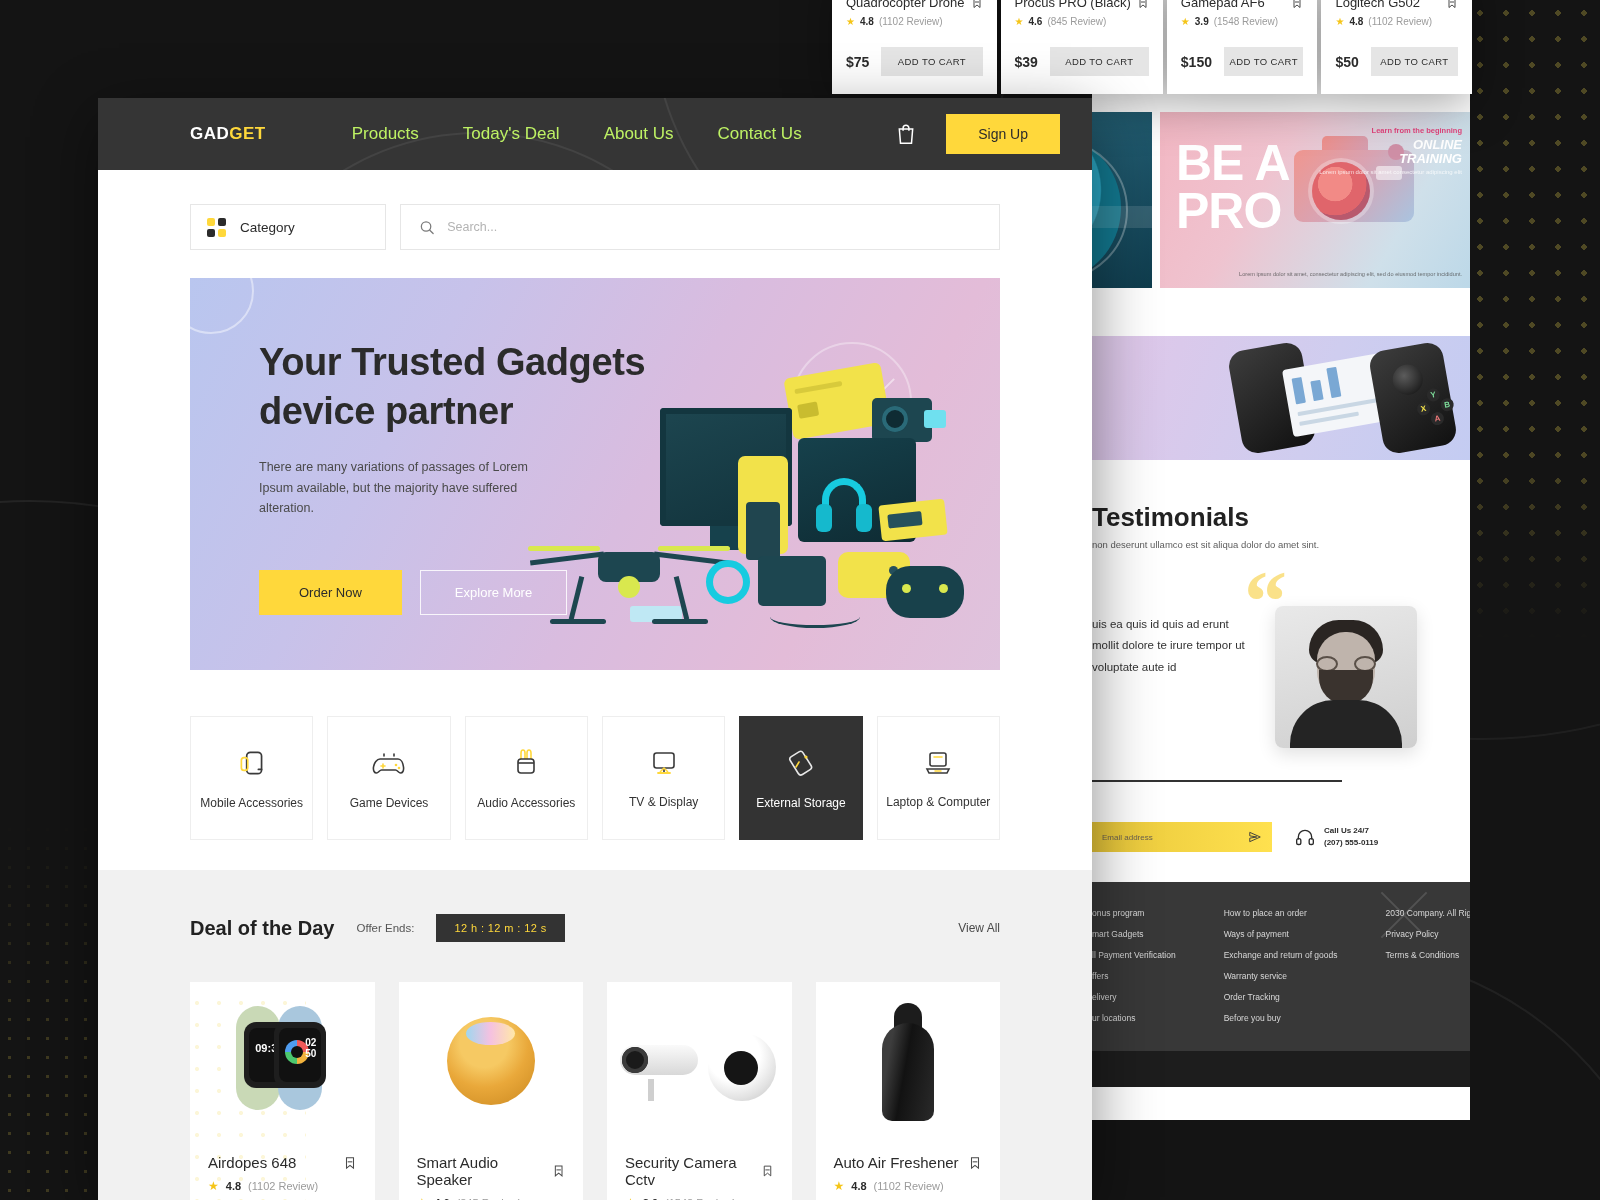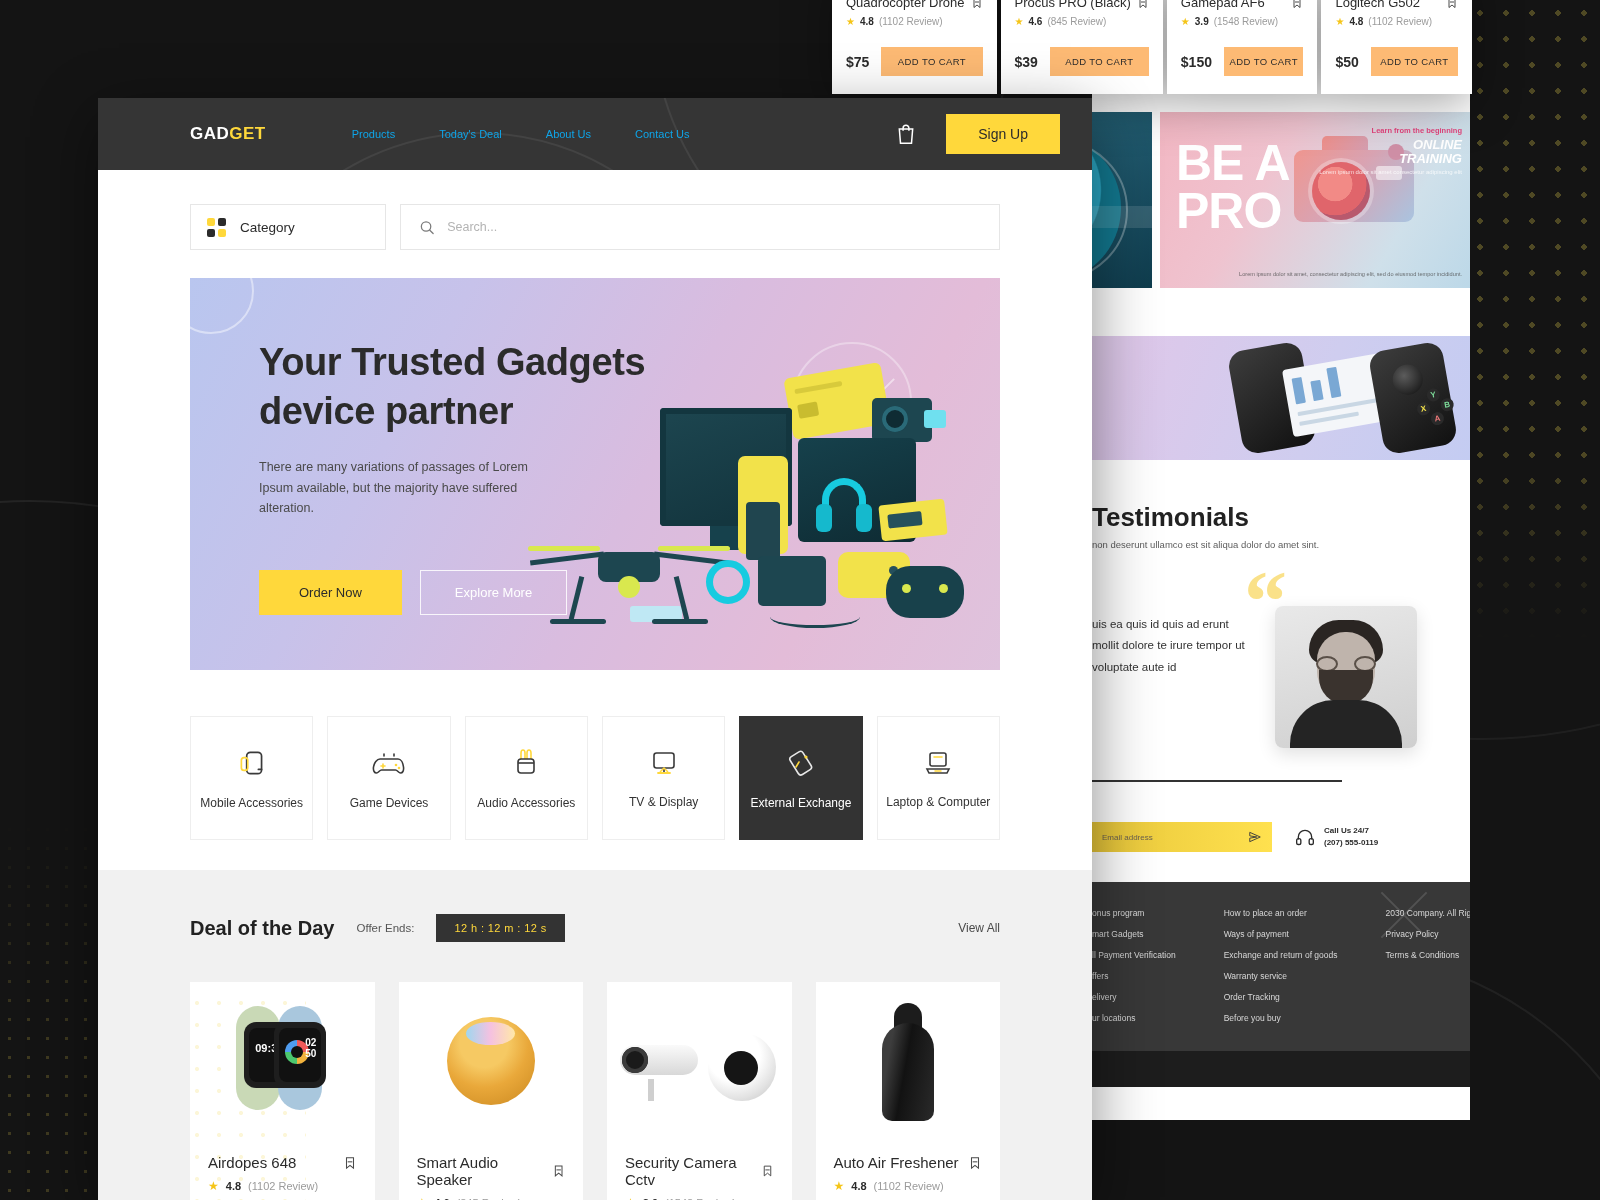--- a/index.html
+++ b/index.html
@@ -61,21 +61,21 @@
   }
   .mini-top { display: flex; align-items: flex-start; justify-content: space-between; gap: 6px; }
   .mini-title { font-size: 13px; color: #2b2b2b; line-height: 1.1; white-space: nowrap; }
   .mini-rating { display: flex; align-items: center; gap: 5px; margin-top: 6px; font-size: 10px; }
   .mini-rating .star { color: #f5c518; font-size: 10px; }
   .mini-rating .val { color: #2b2b2b; font-weight: bold; }
   .mini-rating .cnt { color: #9b9b9b; }
   .mini-bottom { display: flex; align-items: center; gap: 12px; margin-top: 20px; }
   .mini-price { font-size: 14px; font-weight: bold; color: #2b2b2b; }
   .mini-cart {
-    flex: 1; background: #fdba74; color: #2b2b2b; border: none;
+    flex: 1; background: #e5e5e5; color: #2b2b2b; border: none;
     font-size: 9.5px; letter-spacing: .4px; padding: 9px 4px; cursor: pointer;
     font-family: inherit;
   }
   .bm { width: 12px; height: 14px; flex: 0 0 auto; }
 
   
   .right-col {
     position: absolute; left: 1092px; top: 0; width: 378px; height: 1120px;
     background: #ffffff; overflow: hidden;
   }
@@ -195,21 +195,21 @@
     position: absolute; left: 120px; top: 34px; width: 520px; height: 520px;
     border: 2px solid rgba(255,255,255,.07); border-radius: 50%;
   }
   .nav .swoosh2 {
     position: absolute; right: -120px; top: -360px; width: 560px; height: 560px;
     border: 2px solid rgba(255,255,255,.07); border-radius: 50%;
   }
   .logo { font-size: 17px; font-weight: bold; letter-spacing: .5px; margin-left: 92px; z-index:2; }
   .logo .a { color: #fff; } .logo .b { color: #ffd83b; }
   .nav-links { display: flex; gap: 44px; margin-left: 86px; z-index:2; }
-  .nav-link { color: #0ea5e9; font-size: 11px; cursor: pointer; }
+  .nav-link { color: #bef264; font-size: 17px; cursor: pointer; }
   .nav-right { margin-left: auto; display: flex; align-items: center; gap: 30px; z-index:2; }
   .signup { background: #ffd83b; color: #2b2b2b; border: none; font-family: inherit;
     font-size: 14px; padding: 12px 32px; cursor: pointer; }
 
   .searchbar { display: flex; gap: 14px; padding: 34px 92px 0 92px; }
   .cat-box {
     width: 196px; height: 46px; border: 1px solid #e6e6e6; display: flex; align-items: center;
     gap: 14px; padding: 0 16px; cursor: pointer;
   }
   .cat-grid { width: 19px; height: 19px; display: grid; grid-template-columns: 1fr 1fr; gap: 3px; }
@@ -707,21 +707,21 @@
         </svg>
         <span class="lbl">TV &amp; Display</span>
       </div>
 
       <div class="cat-tile active">
         <svg width="32" height="34" viewBox="0 0 32 32">
           <rect x="8" y="6" width="15" height="21" rx="3" transform="rotate(-32 15 16)" fill="none" stroke="#e8e8e8" stroke-width="1.6"></rect>
           <circle cx="21" cy="10" r="1.6" fill="#ffd83b"></circle>
           <path d="M11 20l3-5" stroke="#ffd83b" stroke-width="1.6" stroke-linecap="round"></path>
         </svg>
-        <span class="lbl">External Exchange</span>
+        <span class="lbl">External Storage</span>
       </div>
 
       <div class="cat-tile">
         <svg width="36" height="32" viewBox="0 0 36 32">
           <rect x="10" y="6" width="16" height="13" rx="2" fill="none" stroke="#3a3a3a" stroke-width="1.6"></rect>
           <path d="M14 10h8" stroke="#ffd83b" stroke-width="1.6" stroke-linecap="round"></path>
           <path d="M7 22h22l-2 4H9z" fill="none" stroke="#3a3a3a" stroke-width="1.6"></path>
           <path d="M15 24h6" stroke="#ffd83b" stroke-width="1.5" stroke-linecap="round"></path>
         </svg>
         <span class="lbl">Laptop &amp; Computer</span>

